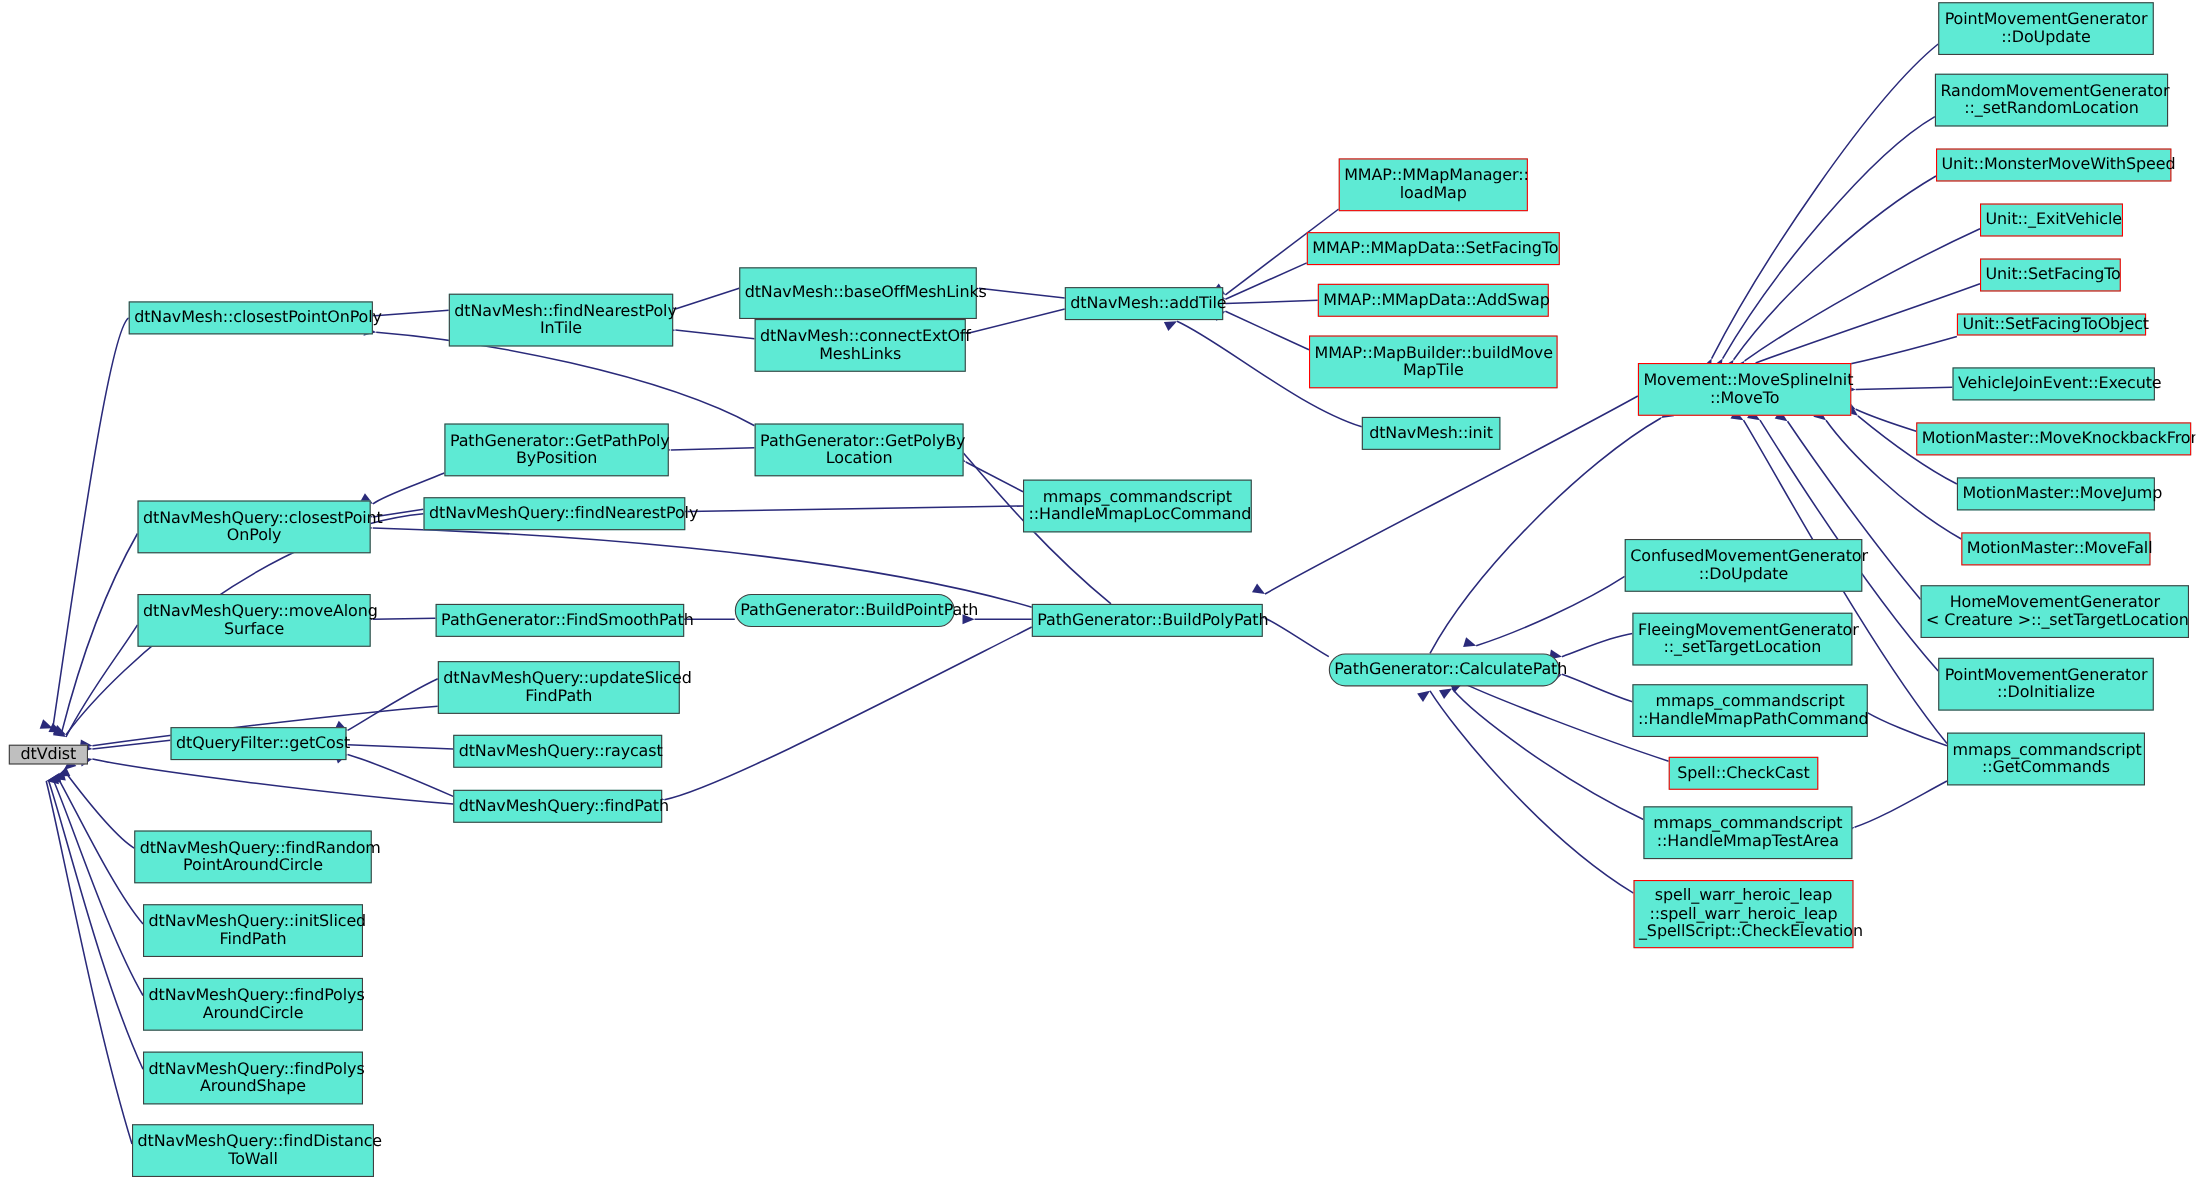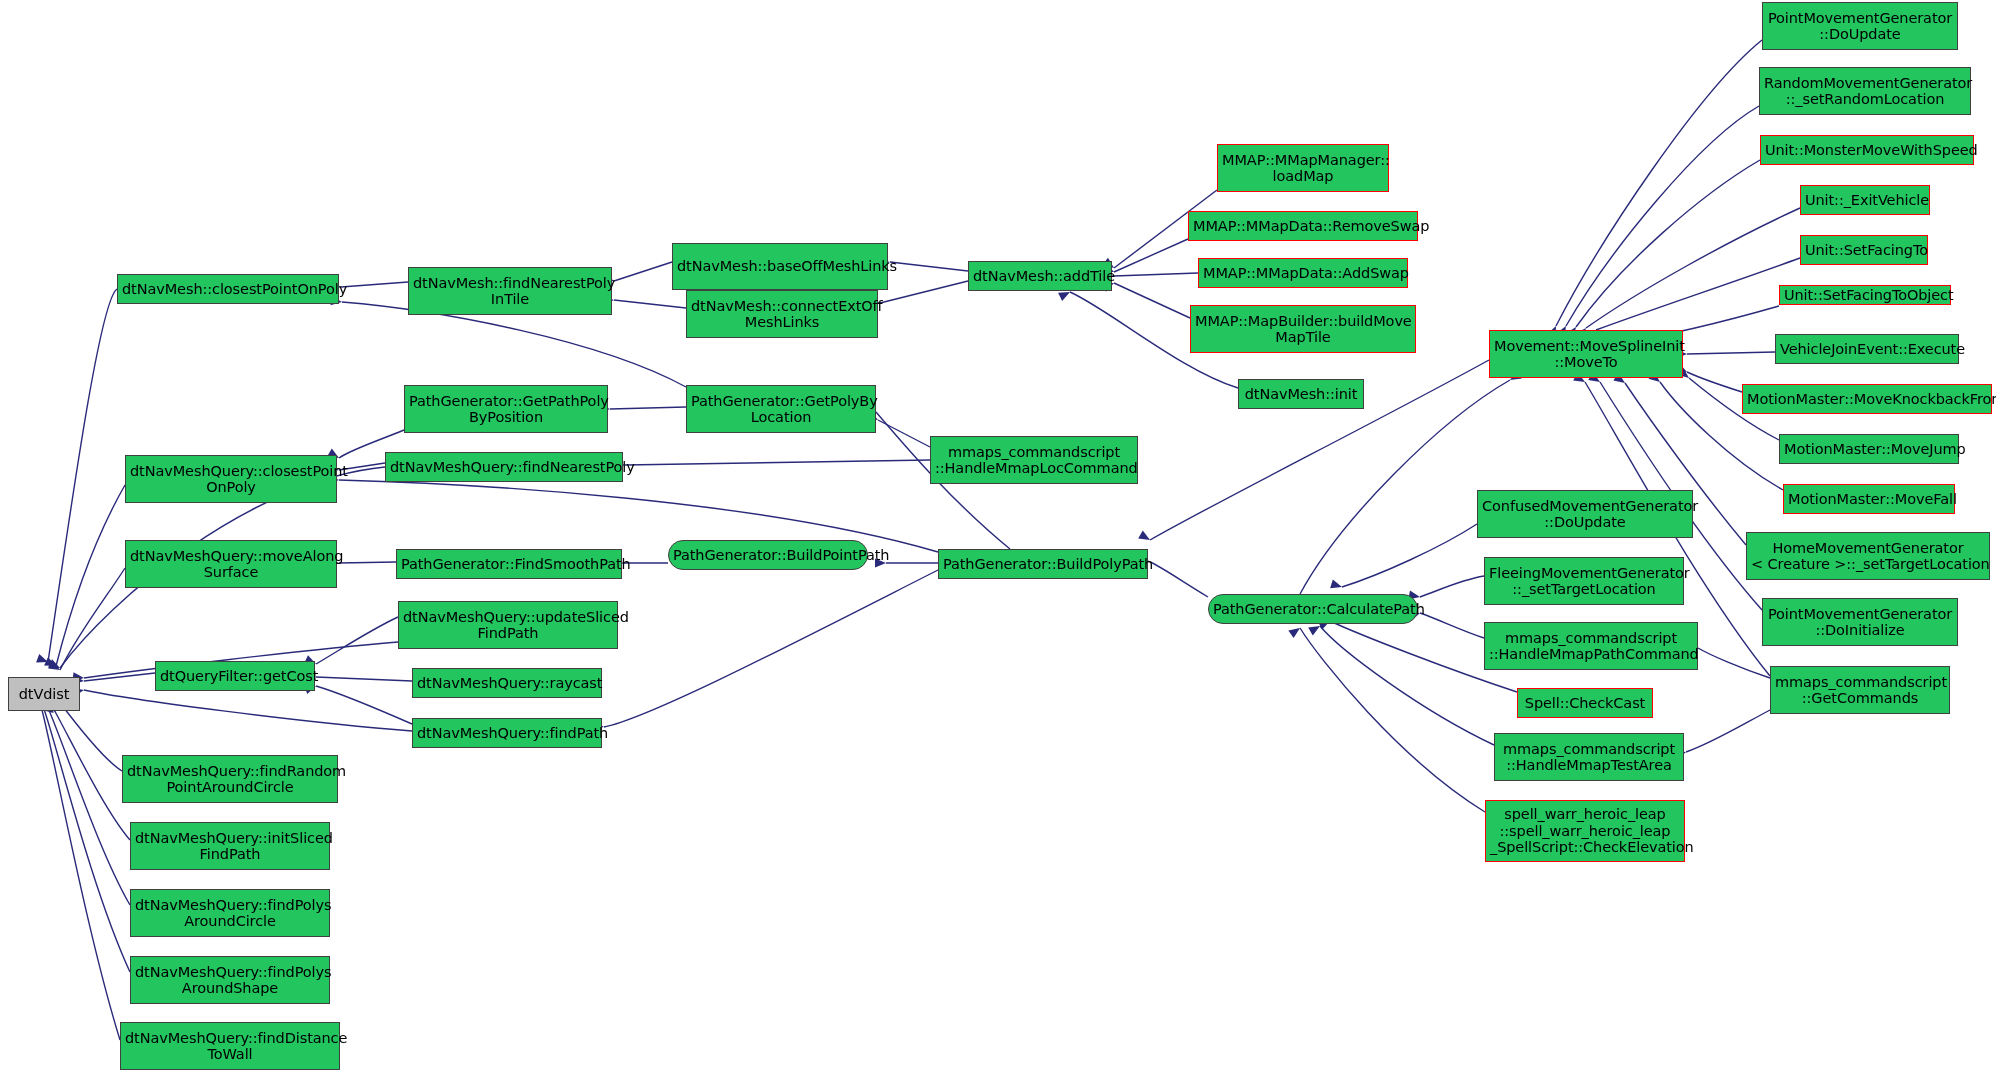--- a/index.html
+++ b/index.html
@@ -1,21 +1,21 @@
 <!DOCTYPE html>
 <html><head>
 <meta charset="utf-8">
 <title>dtVdist caller graph</title>
 <style>
   html,body{margin:0;padding:0;background:#ffffff;}
   body{font-family:"DejaVu Sans","Liberation Sans",sans-serif;}
   #graph{position:relative;width:1996px;height:1076px;background:#fff;overflow:hidden;}
   #edges{position:absolute;left:0;top:0;width:1996px;height:1076px;pointer-events:none;}
   .node{position:absolute;box-sizing:border-box;display:flex;align-items:center;
-        justify-content:center;text-align:center;background:#22c55e;
+        justify-content:center;text-align:center;background:#5eead4;
         border:1px solid #404040;color:#000000;
         font-size:14.5px;line-height:16.5px;letter-spacing:-0.1px;
         font-family:"DejaVu Sans","Liberation Sans",sans-serif;
         white-space:pre;padding:0 4px;}
   .node.red{border:1px solid #ff0000;}
   .node.root{background:#bfbfbf;border:1px solid #404040;}
   .node span{display:block;width:100%;}
 </style>
 </head>
 <body>
@@ -139,21 +139,21 @@
       <path d="M1762,610 C1700,540 1630,430 1600,382" fill="none" stroke="#2a2a7a" stroke-width="1.4"></path>
       <polygon points="0,0 -11,4.6 -11,-4.6" fill="#2a2a7a" transform="translate(1600,382) rotate(392)"></polygon>
       <path d="M1770,676 C1700,590 1620,440 1585,382" fill="none" stroke="#2a2a7a" stroke-width="1.4"></path>
       <polygon points="0,0 -11,4.6 -11,-4.6" fill="#2a2a7a" transform="translate(1585,382) rotate(390)"></polygon>
       <path d="M1770,678 C1740,668 1710,655 1698,648" fill="none" stroke="#2a2a7a" stroke-width="1.4"></path>
       <polygon points="0,0 -11,4.6 -11,-4.6" fill="#2a2a7a" transform="translate(1698,648) rotate(385)"></polygon>
       <path d="M1770,710 C1740,726 1710,744 1686,752" fill="none" stroke="#2a2a7a" stroke-width="1.4"></path>
       <polygon points="0,0 -11,4.6 -11,-4.6" fill="#2a2a7a" transform="translate(1686,752) rotate(340)"></polygon>
     </svg>
   <div id="nodes">
-      <div class="node root" style="left: 8px; top: 677px; width: 72px; height: 34px;"><span>dtVdist</span></div>
+      <div class="node root" style="left: 8px; top: 677px; width: 72px; height: 18px;"><span>dtVdist</span></div>
       <div class="node" style="left: 117px; top: 274px; width: 222px; height: 30px;"><span>dtNavMesh::closestPointOnPoly</span></div>
       <div class="node" style="left: 125px; top: 455px; width: 212px; height: 48px;"><span>dtNavMeshQuery::closestPoint
 OnPoly</span></div>
       <div class="node" style="left: 125px; top: 540px; width: 212px; height: 48px;"><span>dtNavMeshQuery::moveAlong
 Surface</span></div>
       <div class="node" style="left: 122px; top: 755px; width: 216px; height: 48px;"><span>dtNavMeshQuery::findRandom
 PointAroundCircle</span></div>
       <div class="node" style="left: 130px; top: 822px; width: 200px; height: 48px;"><span>dtNavMeshQuery::initSliced
 FindPath</span></div>
       <div class="node" style="left: 130px; top: 889px; width: 200px; height: 48px;"><span>dtNavMeshQuery::findPolys
@@ -164,21 +164,21 @@
 ToWall</span></div>
       <div class="node" style="left: 155px; top: 661px; width: 160px; height: 30px; justify-content: center;"><span>dtQueryFilter::getCost</span></div>
       <div class="node" style="left: 408px; top: 267px; width: 204px; height: 48px;"><span>dtNavMesh::findNearestPoly
 InTile</span></div>
       <div class="node" style="left: 672px; top: 243px; width: 216px; height: 47px;"><span>dtNavMesh::baseOffMeshLinks</span></div>
       <div class="node" style="left: 686px; top: 290px; width: 192px; height: 48px;"><span>dtNavMesh::connectExtOff
 MeshLinks</span></div>
       <div class="node" style="left: 968px; top: 261px; width: 144px; height: 30px;"><span>dtNavMesh::addTile</span></div>
       <div class="node red" style="left: 1217px; top: 144px; width: 172px; height: 48px;"><span>MMAP::MMapManager::
 loadMap</span></div>
-      <div class="node red" style="left: 1188px; top: 211px; width: 230px; height: 30px;"><span>MMAP::MMapData::RemoveSwap</span></div>
+      <div class="node red" style="left: 1188px; top: 211px; width: 230px; height: 30px;"><span>MMAP::MMapData::SetFacingTo</span></div>
       <div class="node red" style="left: 1198px; top: 258px; width: 210px; height: 30px;"><span>MMAP::MMapData::AddSwap</span></div>
       <div class="node red" style="left: 1190px; top: 305px; width: 226px; height: 48px;"><span>MMAP::MapBuilder::buildMove
 MapTile</span></div>
       <div class="node" style="left: 1238px; top: 379px; width: 126px; height: 30px;"><span>dtNavMesh::init</span></div>
       <div class="node" style="left: 404px; top: 385px; width: 204px; height: 48px;"><span>PathGenerator::GetPathPoly
 ByPosition</span></div>
       <div class="node" style="left: 686px; top: 385px; width: 190px; height: 48px;"><span>PathGenerator::GetPolyBy
 Location</span></div>
       <div class="node" style="left: 385px; top: 452px; width: 238px; height: 30px;"><span>dtNavMeshQuery::findNearestPoly</span></div>
       <div class="node" style="left: 930px; top: 436px; width: 208px; height: 48px;"><span>mmaps_commandscript

